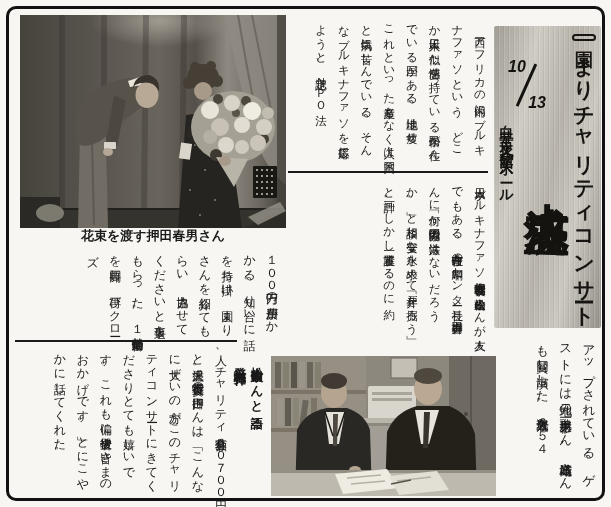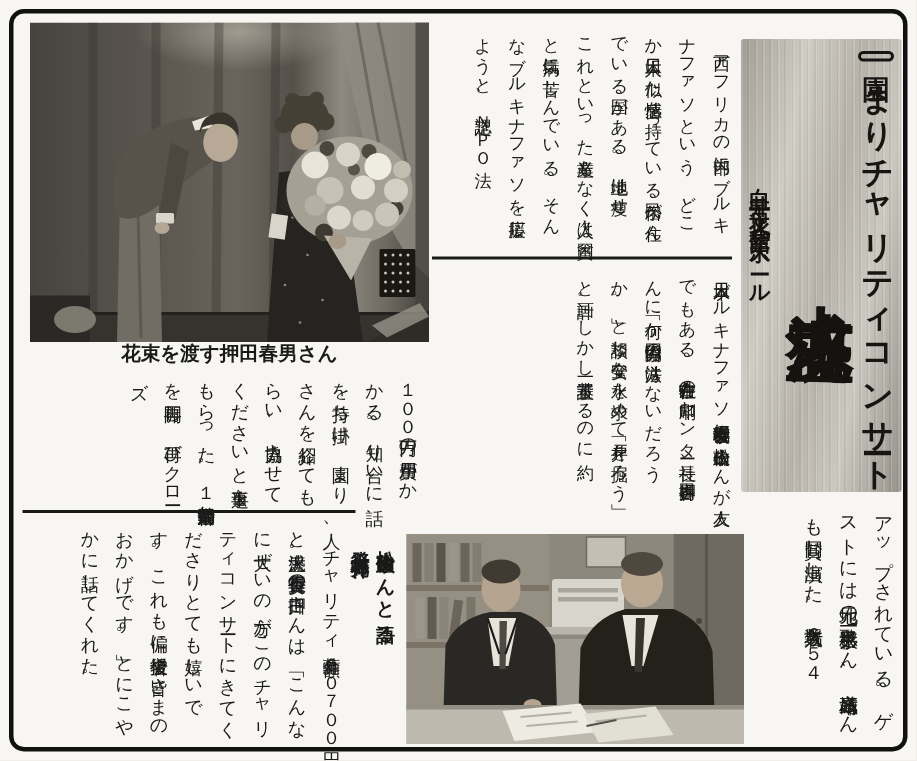--- a/index.html
+++ b/index.html
@@ -271,16 +271,21 @@
         <polygon points="64,118 116,113 128,132 72,138" fill="#edebe2"></polygon>
         <polygon points="118,120 166,115 178,134 128,139" fill="#e2dfd5"></polygon>
         <path d="M76,122 L110,119 M80,128 L114,125 M126,125 L160,121" stroke="#b4b0a5" stroke-width="1.5" fill="none"></path>
         <line x1="120" y1="128" x2="140" y2="124" stroke="#55524a" stroke-width="1.5"></line>
       </g>
     </svg>
   </div>
 
   <div class="banner">
     <div class="banner-title vtext"><span class="enclosed">園</span><span>まりチャリティコンサート</span></div>
+    <div class="banner-date">
+      <span class="dnum1">10</span>
+      <span class="dslash"></span>
+      <span class="dnum2">13</span>
+    </div>
     <div class="banner-venue vtext">白井市文化会館大ホール</div>
     <div class="banner-big vtext">大盛況</div>
   </div>
 </div>
 
 </body></html>

